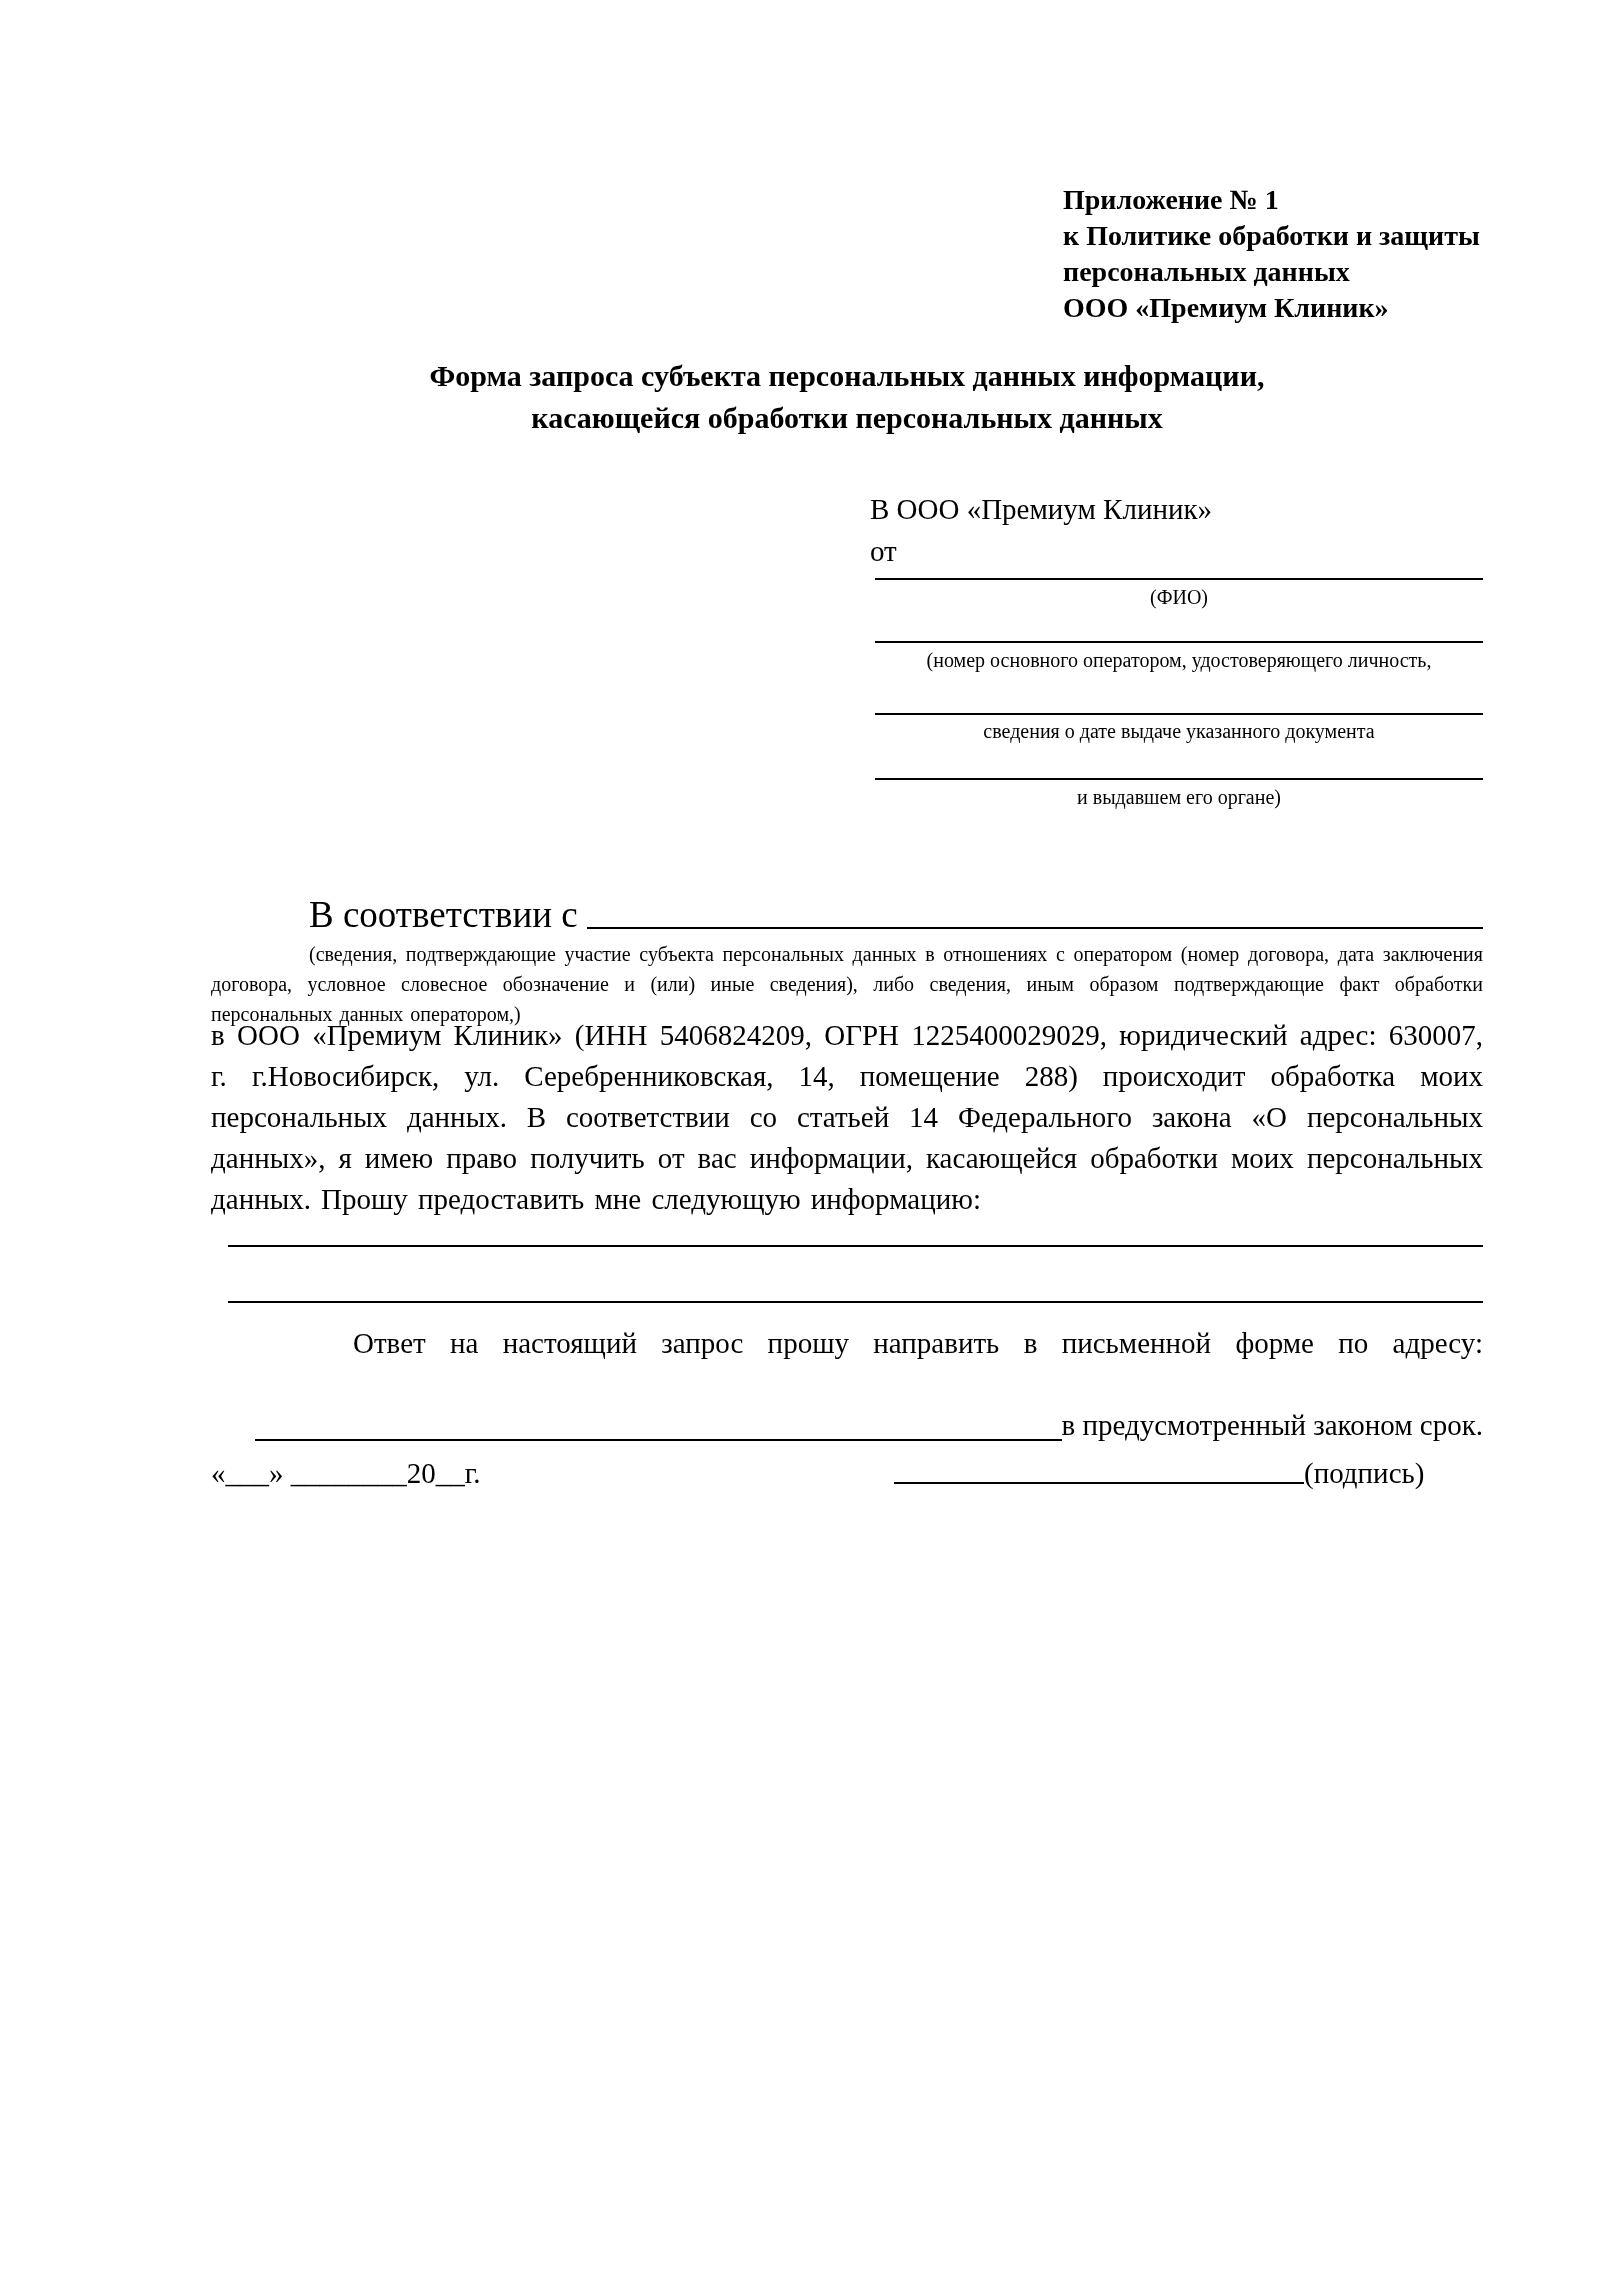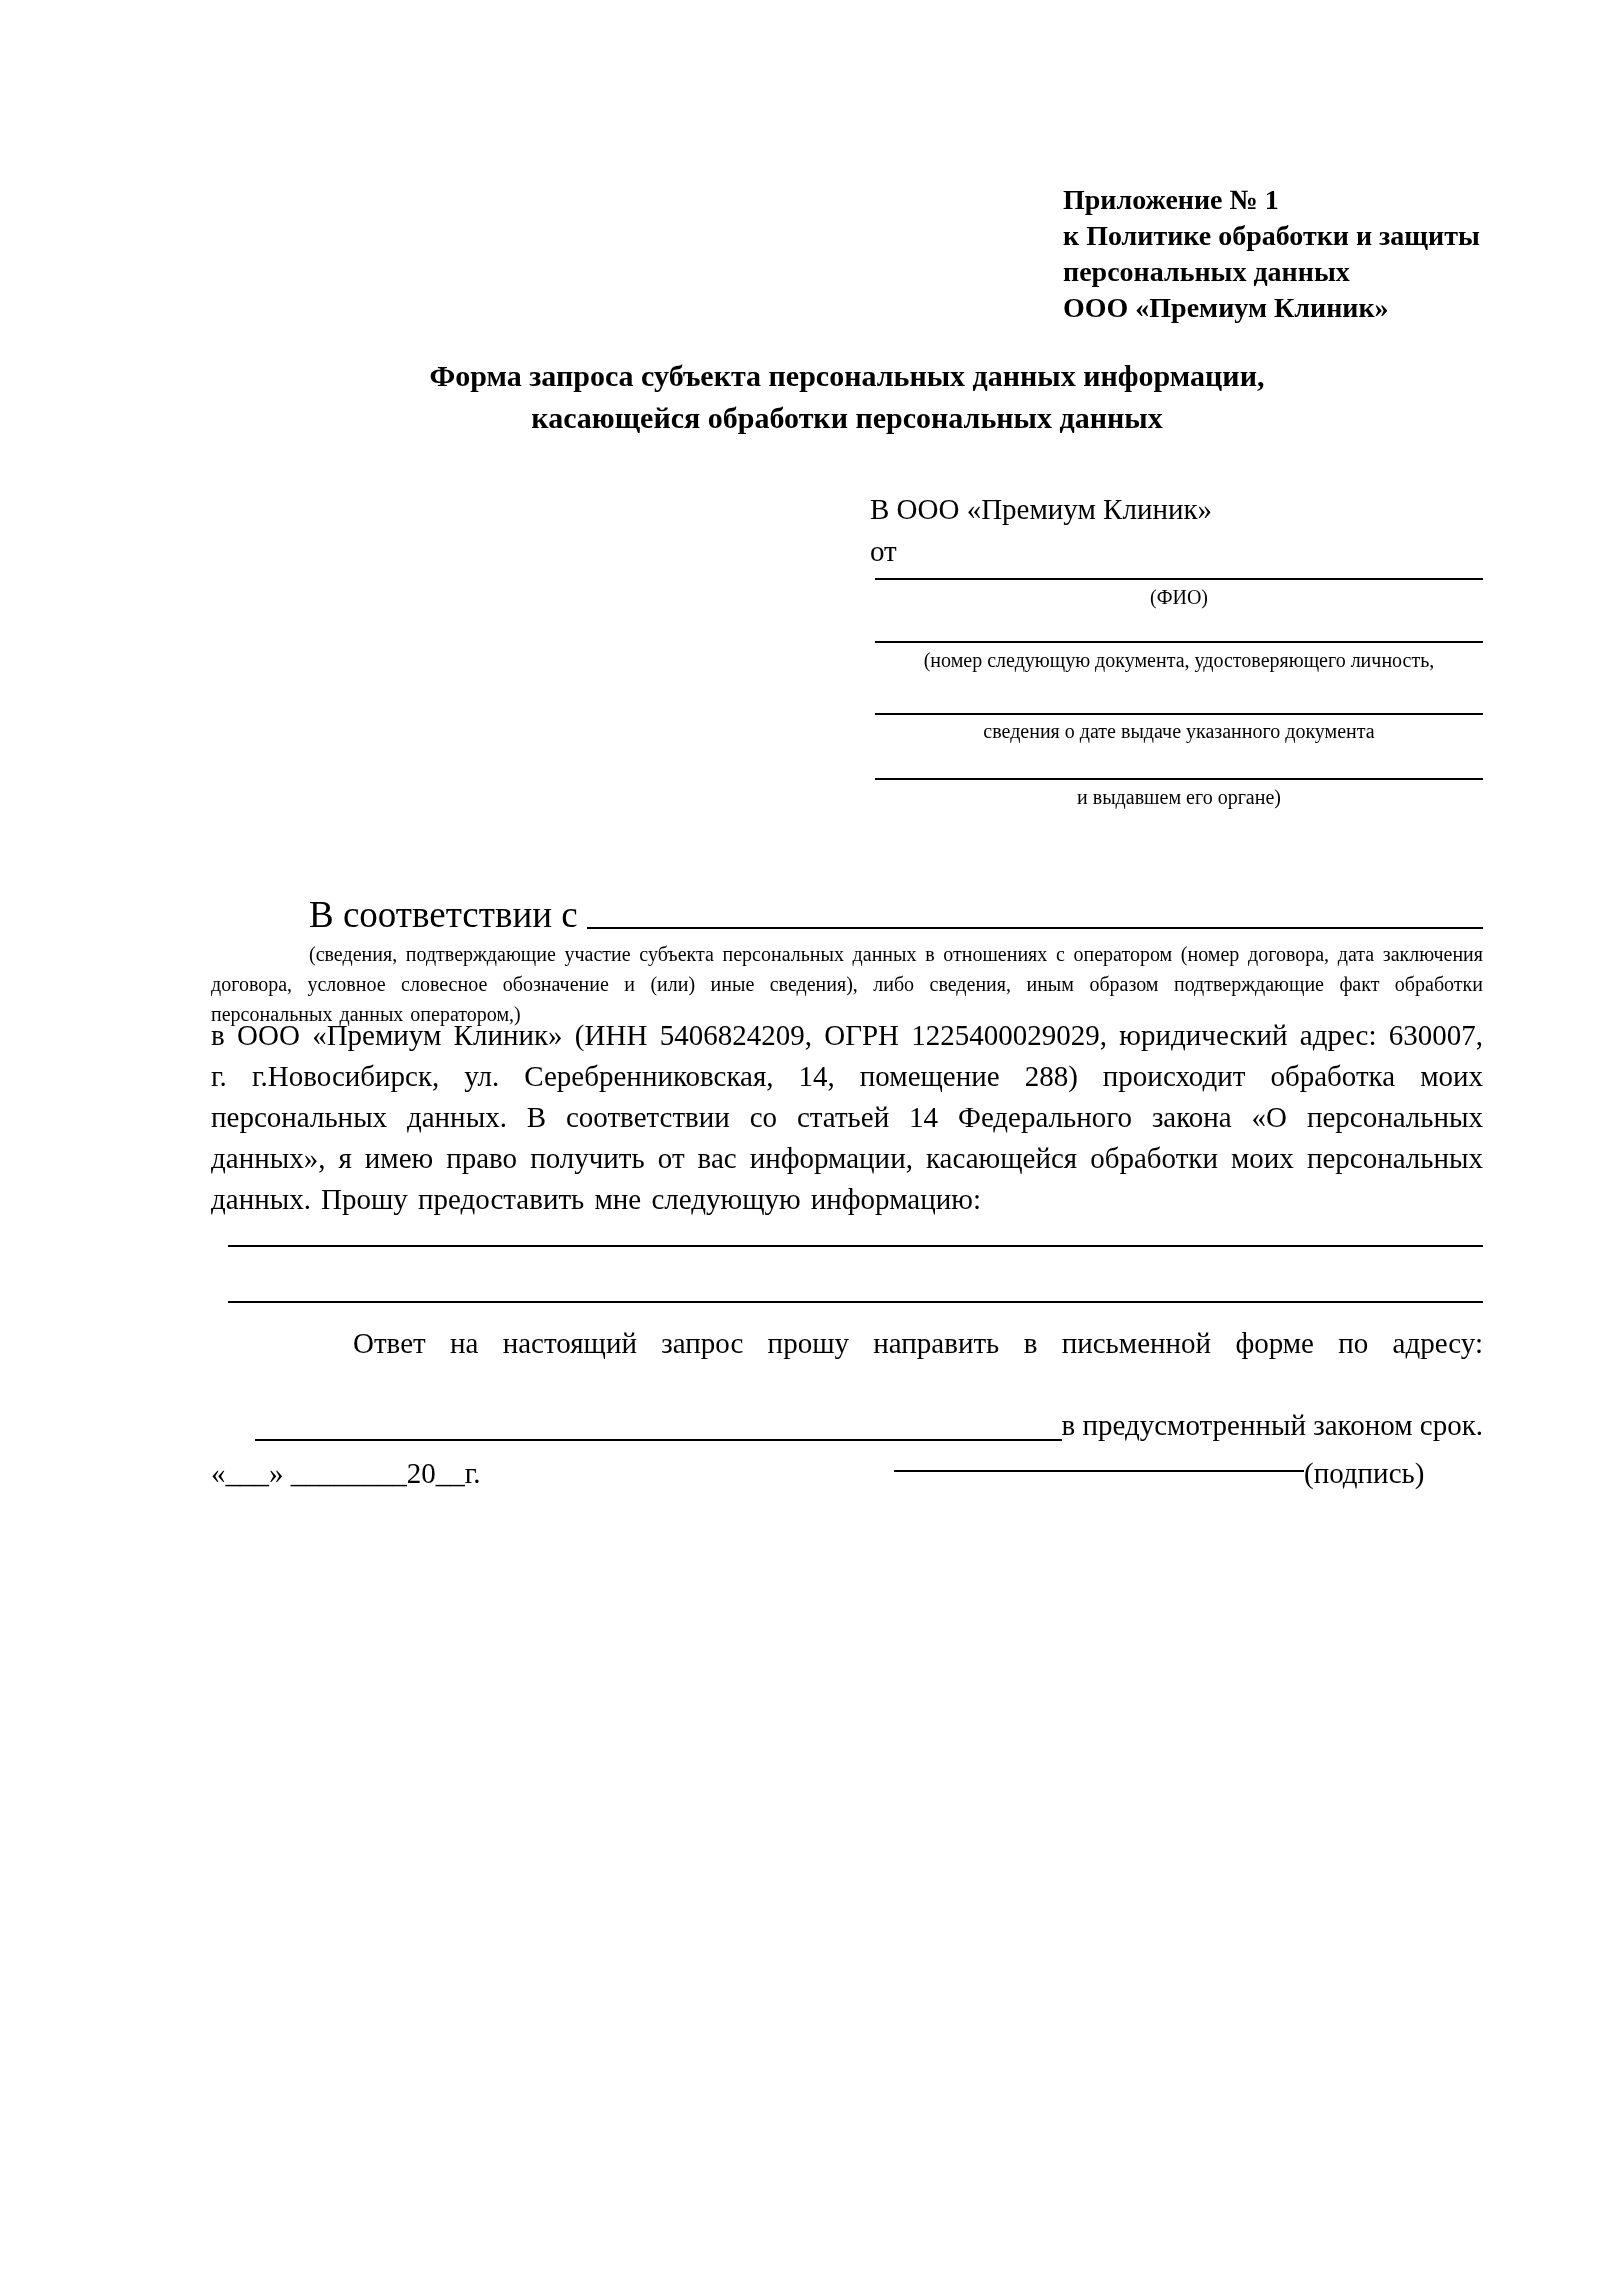--- a/index.html
+++ b/index.html
@@ -59,21 +59,21 @@
     font-size:29px; line-height:41px;
     text-align:justify; text-align-last:justify; text-indent:142px; white-space:nowrap;
   }
   .reply-line2 {
     position:absolute; left:211px; top:1364px; width:1272px;
     display:flex; font-size:29px; line-height:35px; padding-left:44px;
   }
   .reply-tail { white-space:nowrap;margin-top:44px; }
   
   .date-line { position:absolute; left:211px; top:1457px; font-size:29px; }
-  .sign-row  { position:absolute; left:894px; top:1457px; display:flex; align-items:center; font-size:29px; }
+  .sign-row  { position:absolute; left:894px; top:1457px; display:flex; align-items:flex-end; font-size:29px; }
   .sig-line  { width:410px; height:0; border-bottom:2.9px solid #000; margin-bottom:5.9px; }
   .sign-cap  { white-space:nowrap; }
 </style>
 </head>
 <body>
 
 <div class="page">
 
   <div class="appendix">
     <div>Приложение № 1</div>
@@ -87,21 +87,21 @@
     <div>касающейся обработки персональных данных</div>
   </div>
 
   <div class="addr-to">В ООО «Премиум Клиник»</div>
   <div class="addr-from">от</div>
 
   <div class="fline fline1"></div>
   <div class="fcap fcap1">(ФИО)</div>
 
   <div class="fline fline2"></div>
-  <div class="fcap fcap2">(номер следующую документа, удостоверяющего личность,</div>
+  <div class="fcap fcap2">(номер основного оператором, удостоверяющего личность,</div>
 
   <div class="fline fline3"></div>
   <div class="fcap fcap3">сведения о дате выдаче указанного документа</div>
 
   <div class="fline fline4"></div>
   <div class="fcap fcap4">и выдавшем его органе)</div>
 
 
   <div class="intro-row">
     <span class="intro-indent"></span>

